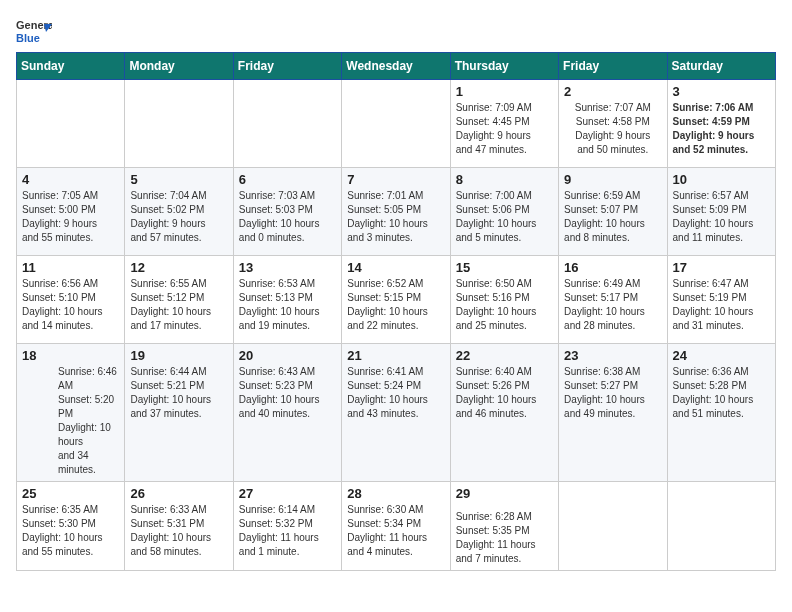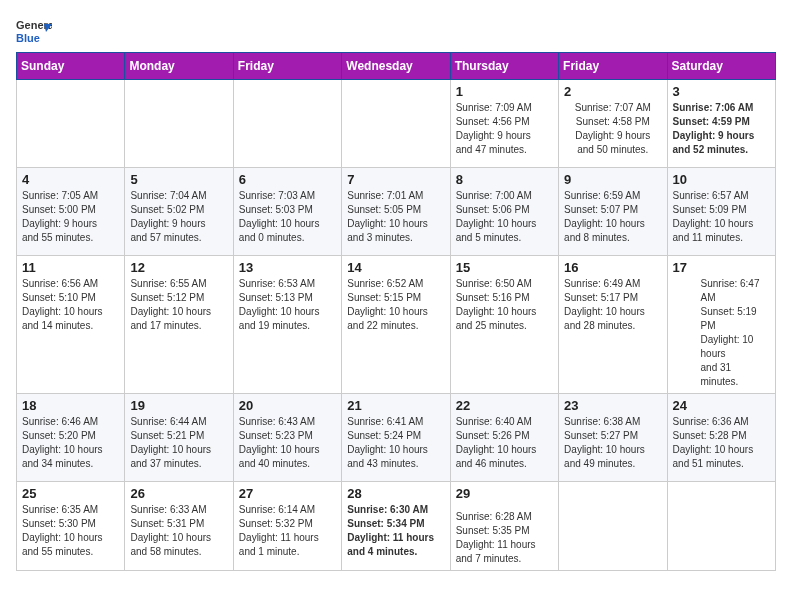--- a/index.html
+++ b/index.html
@@ -36,21 +36,21 @@
     .subtitle {
       font-size: 15px;
       color: #444;
     }
     table {
       width: 100%;
       border-collapse: collapse;
       table-layout: fixed;
     }
     thead th {
-      background: #a21caf;
+      background: #0f766e;
       color: #fff;
       font-size: 12px;
       font-weight: bold;
       padding: 6px 4px;
       text-align: left;
       border: 1px solid #1a4fa0;
     }
     tbody td {
       border: 1px solid #ccc;
       vertical-align: top;
@@ -110,21 +110,21 @@
   </thead>
   <tbody id="calendar-body">
   <tr>
         <td class="empty"></td>
         <td class="empty"></td>
         <td class="empty"></td>
         <td class="empty"></td>
         <td>
           <span class="day-number">1</span>
           <div class="day-info" style="white-space: pre-line;">Sunrise: 7:09 AM
-Sunset: 4:56 PM
+Sunset: 4:45 PM
 Daylight: 9 hours
 and 47 minutes.</div>
         </td>
         <td>
           <span class="day-number">2</span>
           <div class="day-info" style="white-space: pre-line; text-align: center;">Sunrise: 7:07 AM
 Sunset: 4:58 PM
 Daylight: 9 hours
 and 50 minutes.</div>
         </td>
@@ -225,30 +225,30 @@
         </td>
         <td>
           <span class="day-number">16</span>
           <div class="day-info" style="white-space: pre-line;">Sunrise: 6:49 AM
 Sunset: 5:17 PM
 Daylight: 10 hours
 and 28 minutes.</div>
         </td>
         <td>
           <span class="day-number">17</span>
-          <div class="day-info" style="white-space: pre-line; margin-left: 28px;">Sunrise: 6:47 AM
+          <div class="day-info" style="white-space: pre-line;">Sunrise: 6:47 AM
 Sunset: 5:19 PM
 Daylight: 10 hours
 and 31 minutes.</div>
         </td>
       </tr>
       <tr>
         <td>
           <span class="day-number">18</span>
-          <div class="day-info" style="white-space: pre-line;">Sunrise: 6:46 AM
+          <div class="day-info" style="white-space: pre-line; margin-left: 36px;">Sunrise: 6:46 AM
 Sunset: 5:20 PM
 Daylight: 10 hours
 and 34 minutes.</div>
         </td>
         <td>
           <span class="day-number">19</span>
           <div class="day-info" style="white-space: pre-line;">Sunrise: 6:44 AM
 Sunset: 5:21 PM
 Daylight: 10 hours
 and 37 minutes.</div>
@@ -306,21 +306,21 @@
         </td>
         <td>
           <span class="day-number">27</span>
           <div class="day-info" style="white-space: pre-line;">Sunrise: 6:14 AM
 Sunset: 5:32 PM
 Daylight: 11 hours
 and 1 minute.</div>
         </td>
         <td>
           <span class="day-number">28</span>
-          <div class="day-info" style="white-space: pre-line; font-weight: bold;">Sunrise: 6:30 AM
+          <div class="day-info" style="white-space: pre-line;">Sunrise: 6:30 AM
 Sunset: 5:34 PM
 Daylight: 11 hours
 and 4 minutes.</div>
         </td>
         <td>
           <span class="day-number">29</span>
           <div class="day-info" style="white-space: pre-line; margin-top: 9px;">Sunrise: 6:28 AM
 Sunset: 5:35 PM
 Daylight: 11 hours
 and 7 minutes.</div>

